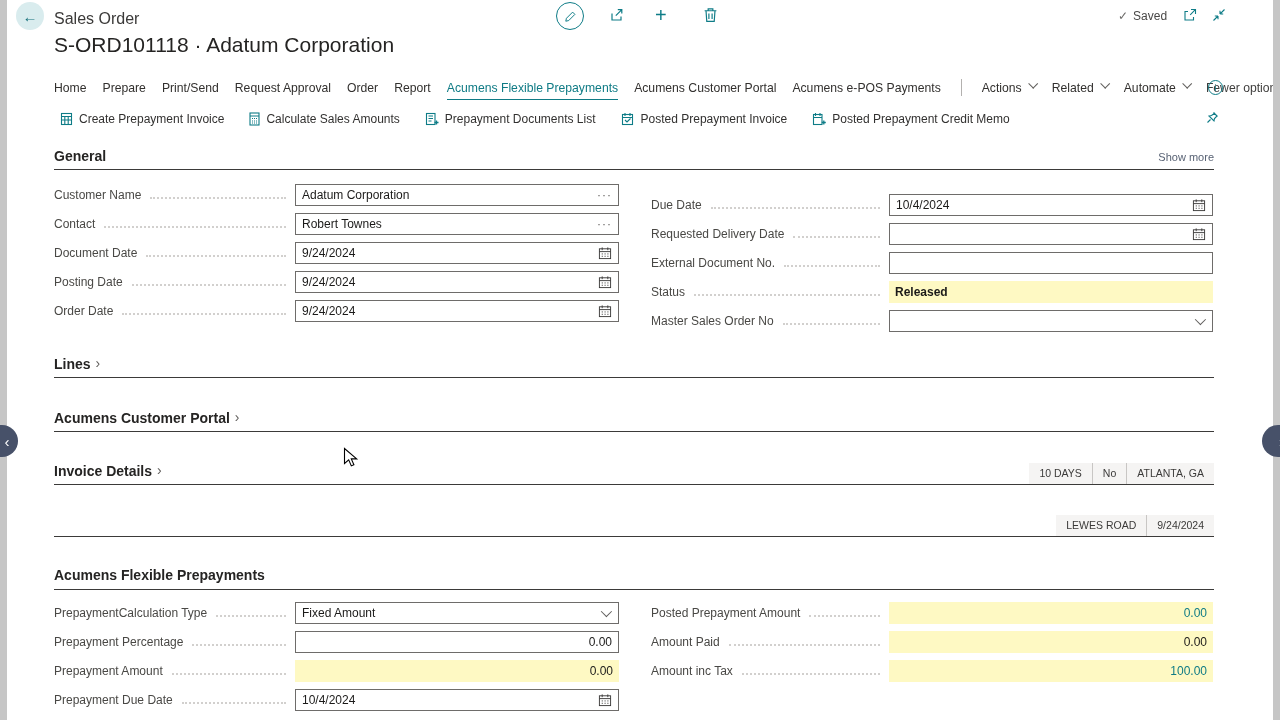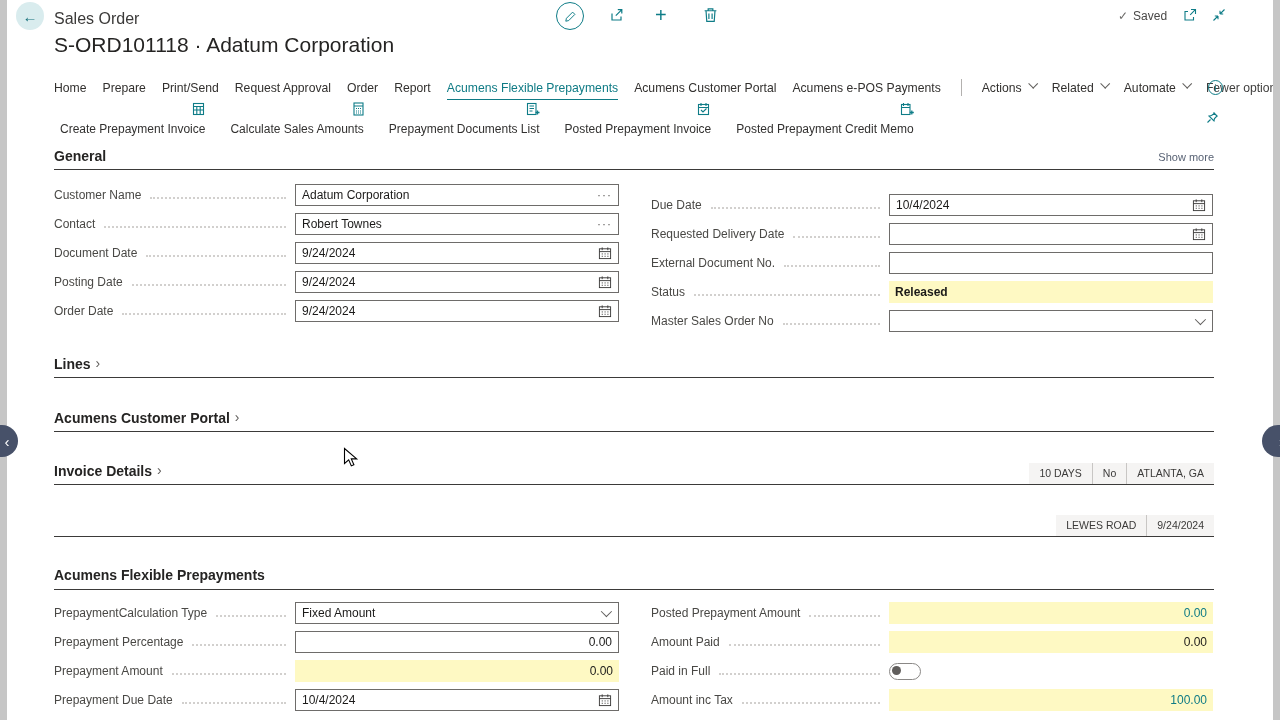--- a/index.html
+++ b/index.html
@@ -29,21 +29,21 @@
   .rib-div{width:1px;height:17px;background:#b3b1af;margin:0 4px;}
   .menu{display:flex;align-items:flex-start;gap:7px;cursor:pointer;}
   .chev{width:6px;height:6px;border-right:1.3px solid #605e5c;border-bottom:1.3px solid #605e5c;
         transform:rotate(45deg) translateY(-1px);display:inline-block;}
   .info-circ{position:absolute;left:1208px;top:80px;width:13px;height:13px;border:1.2px solid #0e7c87;
              border-radius:50%;color:#0e7c87;font-size:9px;display:flex;align-items:center;justify-content:center;cursor:pointer;}
 
   
   .actions-row{position:absolute;left:60px;top:108px;height:22px;display:flex;gap:25px;align-items:center;
                font-size:12px;color:#323130;white-space:nowrap;}
-  .action{display:flex;align-items:flex-end;gap:6px;cursor:pointer;flex-direction:column;}
+  .action{display:flex;align-items:flex-start;gap:6px;cursor:pointer;}
   .action svg{flex:none;}
   .pin-btn{position:absolute;left:1206px;top:110px;color:#0e7c87;cursor:pointer;}
 
   
   .sec-head{position:absolute;left:54px;right:66px;border-bottom:1px solid #3b3a39;}
   .sec-title{font-size:14px;font-weight:700;color:#252423;display:inline-flex;align-items:center;gap:5px;}
   .sec-caret{color:#605e5c;font-size:14px;font-weight:400;transform:translateY(-1px);}
   .show-more{position:absolute;right:0;top:4px;font-size:11px;color:#586274;cursor:pointer;}
   .badges{position:absolute;right:0;bottom:0;display:flex;background:#f5f4f3;}
   .badge{padding:0 10px;line-height:21px;font-size:10.5px;color:#3b3a39;}
@@ -405,29 +405,20 @@
       </div>
     </div>
     <div class="frow">
       <span class="flabel">Amount Paid</span>
       <span class="leader"></span>
       <div class="ctl gray numro">
         <span class="black-val">0.00</span>
       </div>
     </div>
     <div class="frow">
-      <span class="flabel">Paid in Full</span>
-      <span class="leader"></span>
-      <div style="flex:none;width:324px;display:flex;align-items:center;">
-        <div class="toggle">
-            <div class="knob"></div>
-          </div>
-      </div>
-    </div>
-    <div class="frow">
       <span class="flabel">Amount inc Tax</span>
       <span class="leader"></span>
       <div class="ctl gray numro">
         <span class="teal-val">100.00</span>
       </div>
     </div>
   </div>
 
   <div class="navcirc nav-left">
       <span>‹</span>

